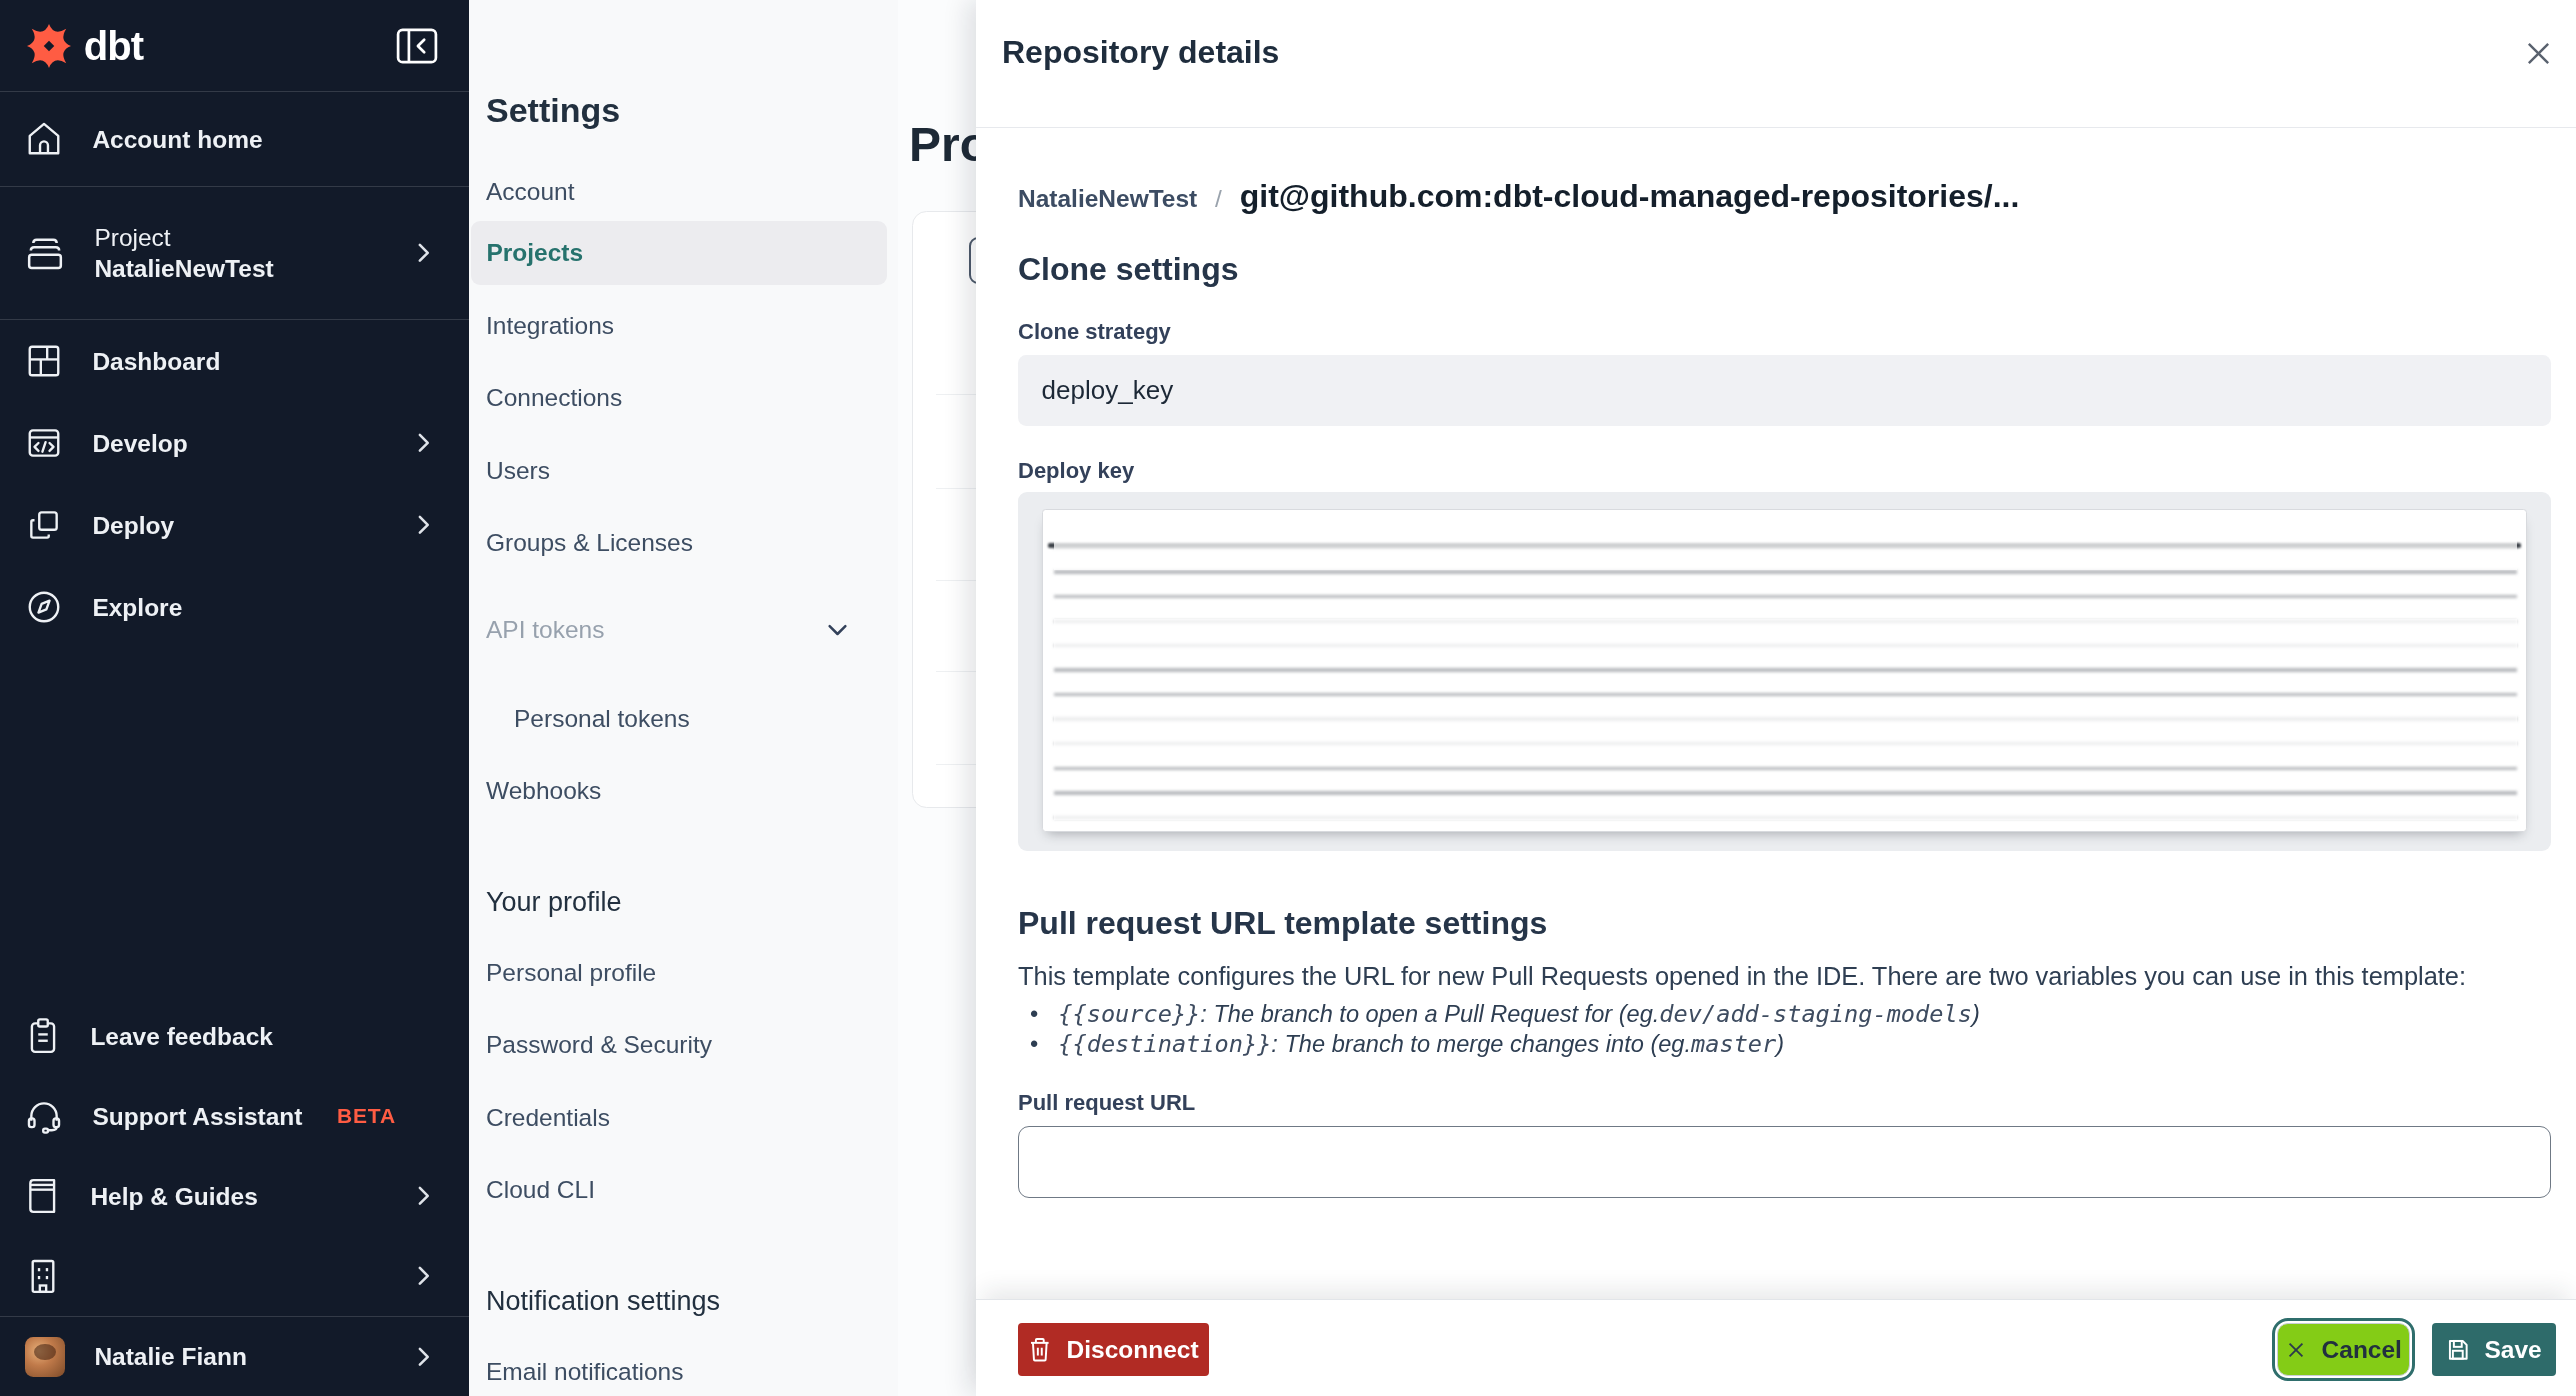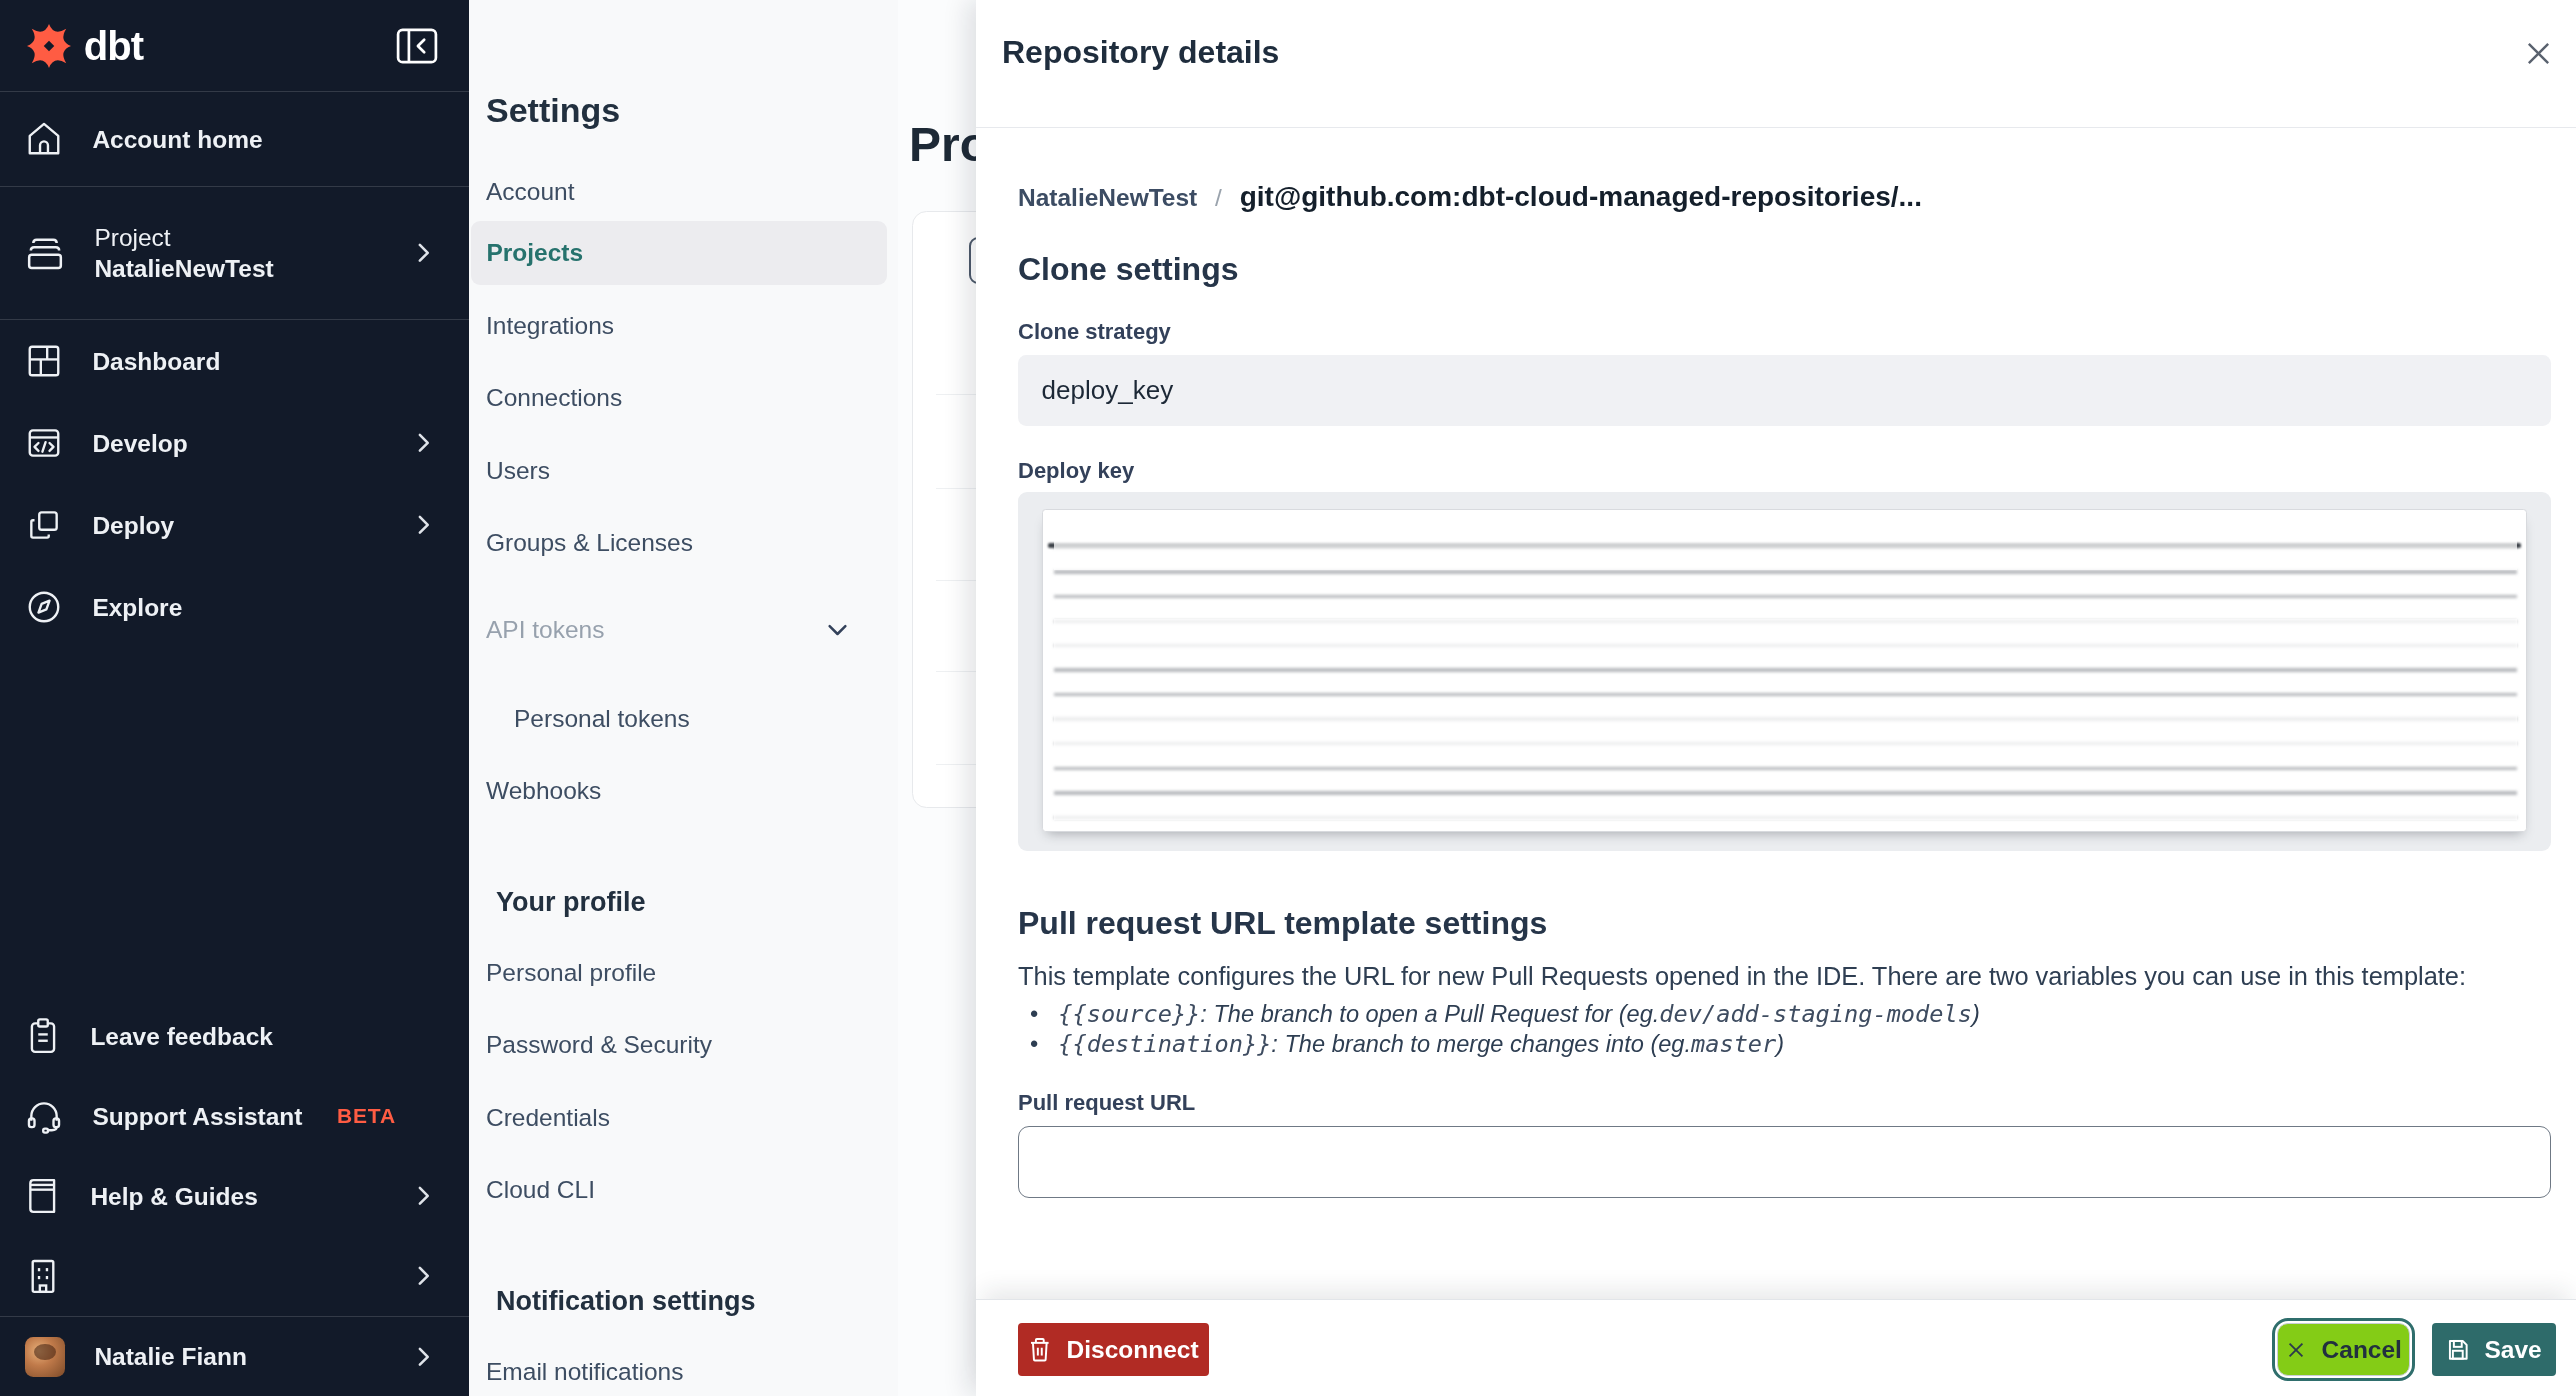--- a/index.html
+++ b/index.html
@@ -31,21 +31,21 @@
   .beta-badge{color:#ff5c43;font-size:21px;font-weight:700;letter-spacing:0.9px;margin-left:5.4px;}
   .avatar{width:40px;height:40px;border-radius:8.2px;flex:0 0 40px;
     background:radial-gradient(circle at 35% 35%,#e8b07a 0%,#c07a4a 40%,#7c4a28 100%);
     position:relative;overflow:hidden;}
   .avatar::after{content:"";position:absolute;left:9px;top:7.3px;width:22px;height:16.3px;border-radius:50%;background:rgba(60,30,15,.55);}
 
   
   .settings-panel{position:absolute;left:450px;top:0;width:448px;height:1396px;background:#f8f9fa;z-index:2;}
   .sp-title{position:absolute;left:36px;top:91px;font-size:34px;font-weight:700;color:#22303f;}
   .sp-item{position:absolute;left:36px;font-size:24.5px;color:#3d4d62;line-height:33px;white-space:nowrap;cursor:pointer;}
-  .sp-heading{position:absolute;left:36px;font-size:27px;font-weight:700;color:#22303f;line-height:34px;white-space:nowrap;margin-left:10px;}
+  .sp-heading{position:absolute;left:36px;font-size:27px;font-weight:400;color:#22303f;line-height:34px;white-space:nowrap;}
   .sp-pill{position:absolute;left:21px;top:221px;width:416px;height:64px;background:#ececef;border-radius:9px;cursor:pointer;}
   .sp-pill .sp-active-label{position:absolute;left:15.4px;top:15.4px;font-size:24.5px;font-weight:700;color:#26726d;line-height:33px;}
   .sp-item.muted{color:#97a1ad;}
   .sp-chevdown{position:absolute;left:374px;top:616px;cursor:pointer;}
 
   
   .main-bg{position:absolute;left:899px;top:0;right:0;bottom:0;background:#fbfcfd;z-index:3;}
   .main-title{position:absolute;left:10px;top:85px;font-size:48px;font-weight:700;color:#1d2936;white-space:nowrap;}
   .bg-card{position:absolute;left:12.7px;top:211px;width:472px;height:597px;background:#ffffff;border:1.8px solid #e7e9ec;border-radius:14.5px;}
   .bg-card .frag-btn{position:absolute;left:56px;top:25.4px;width:200px;height:47px;border:2.7px solid #4d5a6b;border-radius:9px;}
@@ -55,21 +55,21 @@
   .modal{position:absolute;left:976px;top:0;width:1600px;height:1396px;background:#ffffff;z-index:10;
     box-shadow:-9px 0 23.6px rgba(18,26,41,.12);}
   .modal-header{position:absolute;left:0;top:0;right:0;height:128px;border-bottom:1.8px solid #e7e9ed;background:#fff;}
   .modal-title{position:absolute;left:26px;top:34px;font-size:32px;font-weight:700;color:#1f2d3d;}
   .modal-close{position:absolute;right:12.7px;top:29px;width:49px;height:49px;display:flex;align-items:center;justify-content:center;cursor:pointer;}
 
   .mb{position:absolute;left:42px;right:25.4px;}
   .breadcrumb{top:180px;font-size:24.5px;line-height:33px;white-space:nowrap;overflow:hidden;}
   .bc-project{color:#3c4c63;font-weight:600;}
   .bc-sep{color:#9aa3ad;padding:0 11px;font-weight:400;}
-  .bc-repo{color:#141f2b;font-weight:700;font-size:28px;}
+  .bc-repo{color:#141f2b;font-weight:700;font-size:32px;}
   .section-heading{font-size:32px;font-weight:700;color:#263549;line-height:40px;}
   .h-clone{top:249px;}
   .field-label{font-size:22px;font-weight:700;color:#33415a;line-height:27px;}
   .lbl-strategy{top:318px;}
   .select-box{top:355px;height:71px;background:#f0f1f4;border-radius:8.2px;display:flex;align-items:center;padding:0 23.6px;cursor:pointer;}
   .select-box .select-value{font-size:26px;color:#1c2836;}
   .lbl-deploykey{top:457px;}
   .key-outer{top:492px;height:359px;background:#ebedf0;border-radius:9px;padding:17px 23.6px 19px 23.6px;cursor:text;}
   .key-sheet{position:relative;width:100%;height:100%;background:#ffffff;border:0.9px solid #d8dade;border-radius:3.6px;
     box-shadow:0 7.3px 11px -5.4px rgba(40,45,55,.35);overflow:hidden;}

